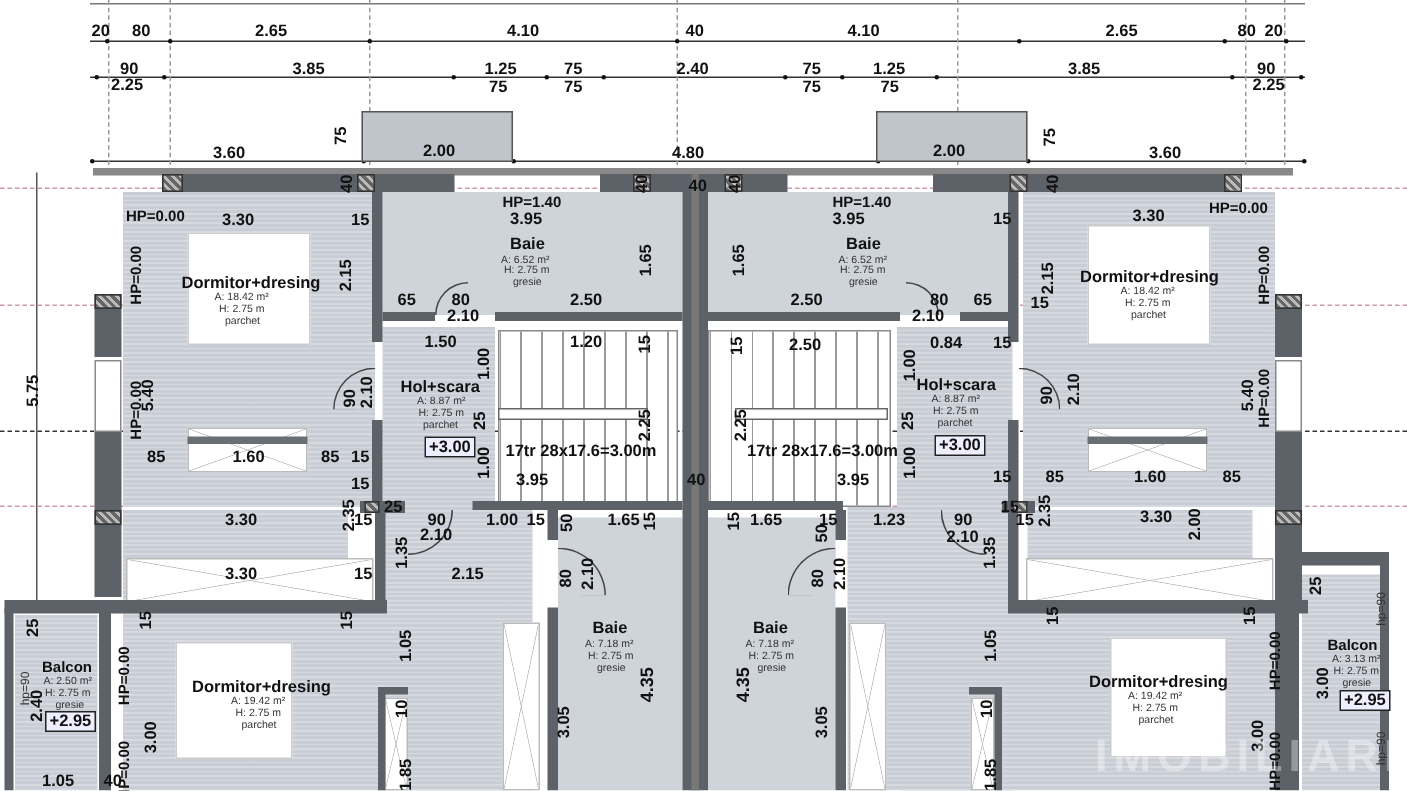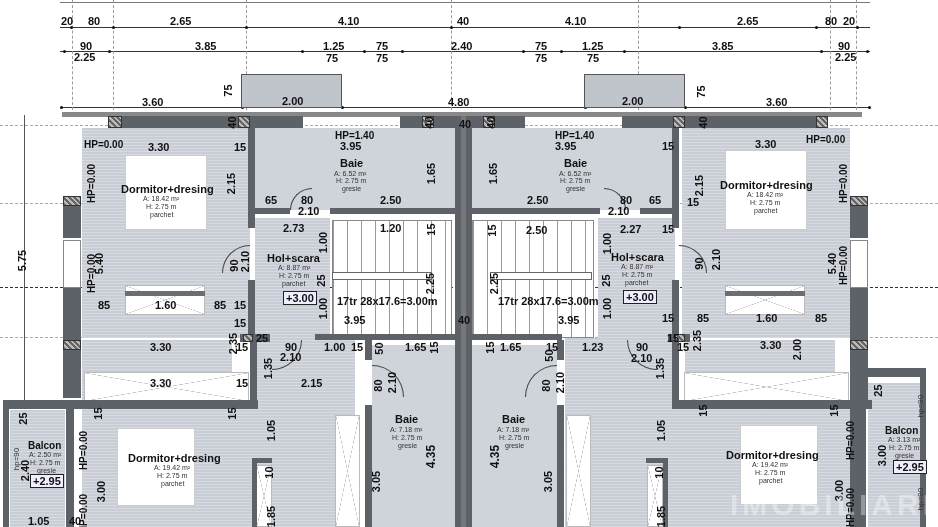--- a/index.html
+++ b/index.html
@@ -329,22 +329,22 @@
 <span class="dim" style="left:265px;top:195px">65</span>
 <span class="dim" style="left:649px;top:195px">65</span>
 <span class="dim" style="left:301px;top:195px">80</span>
 <span class="dim" style="left:620px;top:195px">80</span>
 <span class="dim" style="left:298px;top:206px">2.10</span>
 <span class="dim" style="left:608px;top:206px">2.10</span>
 <span class="dim" style="left:380px;top:195px">2.50</span>
 <span class="dim" style="left:527px;top:195px">2.50</span>
 <span class="dim" style="left:526px;top:225px">2.50</span>
 <span class="dim" style="left:687px;top:197px">15</span>
-<span class="dim" style="left:283px;top:223px">2.73</span>
-<span class="dim" style="left:620px;top:224px">2.27</span>
+<span class="dim" style="left:283px;top:223px">1.50</span>
+<span class="dim" style="left:620px;top:224px">0.84</span>
 <span class="dim" style="left:662px;top:224px">15</span>
 <span class="dim" style="left:380px;top:223px">1.20</span>
 <span class="dim dimv" style="left:425px;top:224px">15</span>
 <span class="dim dimv" style="left:486px;top:225px">15</span>
 <span class="dim dimv" style="left:313px;top:237px">1.00</span>
 <span class="dim dimv" style="left:597px;top:238px">1.00</span>
 <span class="dim dimv" style="left:228px;top:260px">90</span>
 <span class="dim dimv" style="left:693px;top:258px">90</span>
 <span class="dim dimv" style="left:235px;top:256px">2.10</span>
 <span class="dim dimv" style="left:706px;top:254px">2.10</span>

